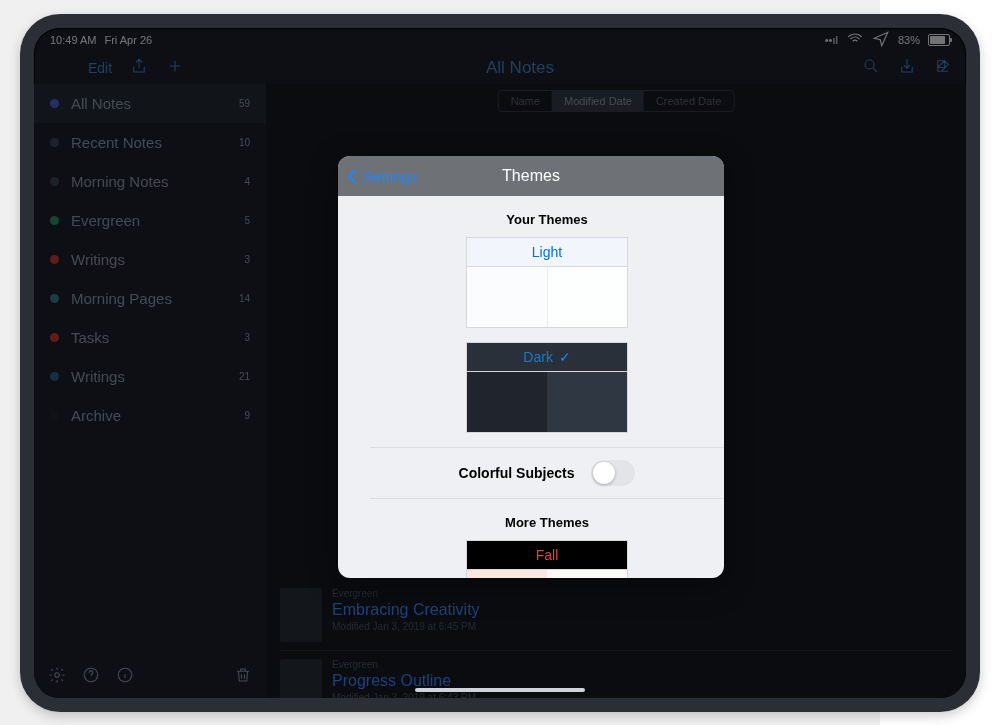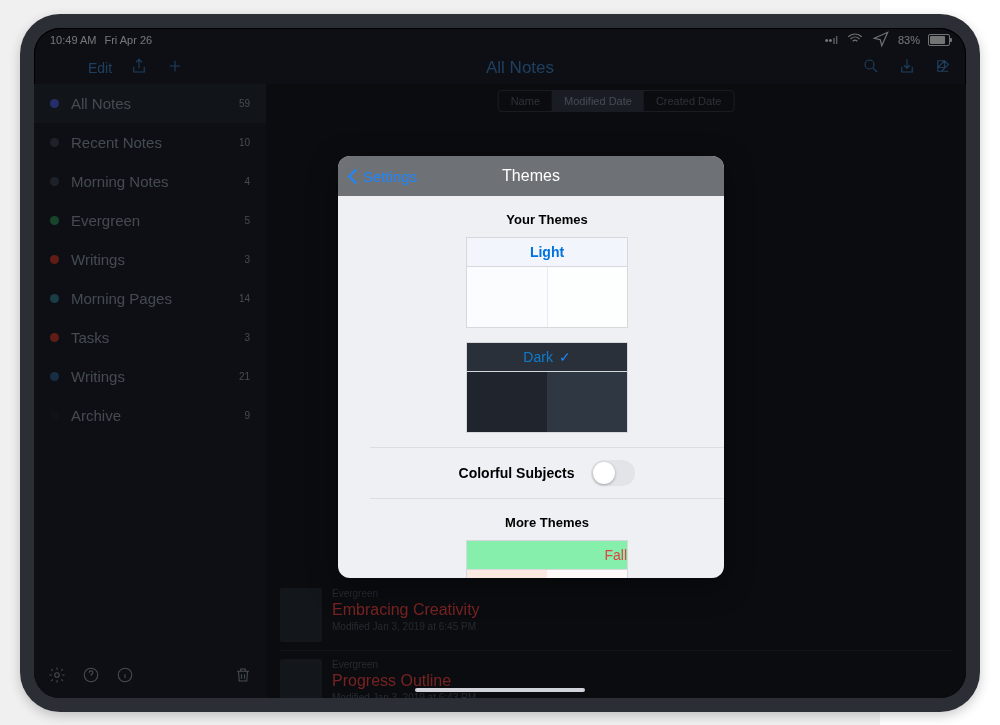--- a/index.html
+++ b/index.html
@@ -59,46 +59,46 @@
   
   .main{flex:1;background:var(--bg-darker);position:relative;}
   .seg{position:absolute;top:6px;left:50%;transform:translateX(-50%);display:flex;border:1px solid #333b47;border-radius:4px;overflow:hidden;font-size:11px;}
   .seg div{padding:4px 12px;color:#5a6472;}
   .seg .sel{background:#333b47;color:#8a95a5;}
   
   .noterow{display:flex;gap:10px;padding:8px 14px;align-items:flex-start;}
   .thumb{width:42px;height:54px;background:#262c36;border-radius:2px;flex:none;}
   .noterow .meta{display:flex;flex-direction:column;gap:2px;}
   .noterow .folder{font-size:10px;color:#4a5461;}
-  .noterow .title{font-size:16px;color:#ef4444;}
+  .noterow .title{font-size:16px;color:#3b82f6;}
   .noterow .mod{font-size:10px;color:#4a5461;}
   .note-list{position:absolute;top:36px;left:0;right:0;bottom:0;}
   .note-list hr{border:none;border-top:1px solid #232a35;margin:0 14px;}
   .home-indicator{position:absolute;bottom:6px;left:50%;transform:translateX(-50%);width:170px;height:4px;background:#d0d4da;border-radius:3px;}
   
   .dim{position:absolute;inset:0;background:rgba(0,0,0,.5);}
   
   .popover{
     position:absolute; left:304px; top:128px; width:386px; height:422px;
     background:#eef0f3; border-radius:12px; overflow:hidden;
     box-shadow:0 8px 30px rgba(0,0,0,.4);
   }
   .pop-nav{height:40px;background:#6e7176;display:flex;align-items:center;justify-content:center;position:relative;color:#fff;font-size:16px;}
   .pop-back{position:absolute;left:12px;color:#1d87ff;font-size:15px;display:flex;align-items:center;gap:2px;}
   .pop-body{overflow:auto;height:calc(100% - 40px);margin-left:32px;}
   .section-title{text-align:center;font-size:13px;font-weight:600;color:#000;margin:16px 0 10px;}
   .theme-card{width:160px;margin:0 auto 14px;border:1px solid #d6d8dc;}
   .theme-card .label{text-align:center;font-size:14px;padding:6px 0;border-bottom:1px solid #d6d8dc;display:flex;justify-content:center;gap:6px;align-items:center;}
   .theme-card .swatches{display:flex;height:60px;}
   .theme-card .swatches > div{flex:1;}
-  .light .label{color:#0072e0;background:#f2f6fc;font-weight:bold;}
+  .light .label{color:#0072e0;background:#f2f6fc;}
   .light .a{background:#fafcfe;} .light .b{background:#fdfefe;border-left:1px solid #e8ecef;}
   .dark .label{color:#0e7cce;background:#2a303a;}
   .dark .a{background:#20252d;} .dark .b{background:#2f3743;}
-  .fall .label{color:#d44;background:#86efac;justify-content:flex-end;}
+  .fall .label{color:#d44;background:#000000;}
   .fall .a{background:#fbe9e1;} .fall .b{background:#fffaf8;}
   .check{color:#1d87ff;}
   .toggle-row{display:flex;justify-content:center;align-items:center;gap:17px;padding:12px 0;border-top:1px solid #dcdee2;border-bottom:1px solid #dcdee2;background:#eef0f3;}
   .toggle-row .lbl{font-size:14px;font-weight:600;color:#000;}
   .switch{width:44px;height:26px;background:#e2e4e8;border-radius:13px;position:relative;}
   .switch::after{content:"";position:absolute;left:2px;top:2px;width:22px;height:22px;border-radius:11px;background:#fff;box-shadow:0 1px 3px rgba(0,0,0,.3);}
   .chev{display:inline-block;width:9px;height:9px;border-left:2px solid #1d87ff;border-bottom:2px solid #1d87ff;transform:rotate(45deg);}
   
   svg{width:18px;height:18px;stroke:currentColor;fill:none;stroke-width:1.5;}
   .txt-accent{color:var(--accent);}

